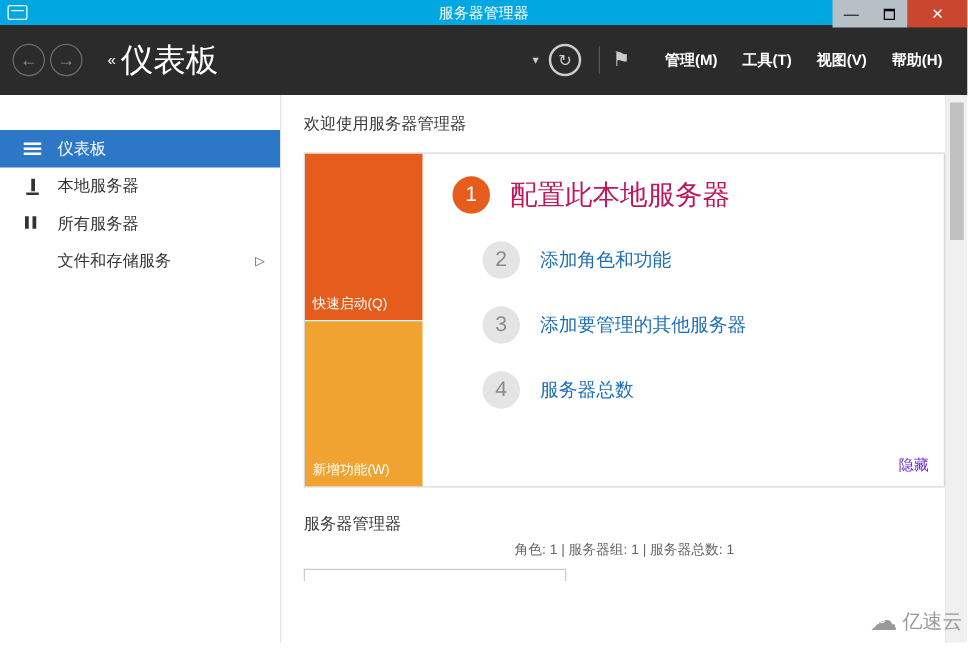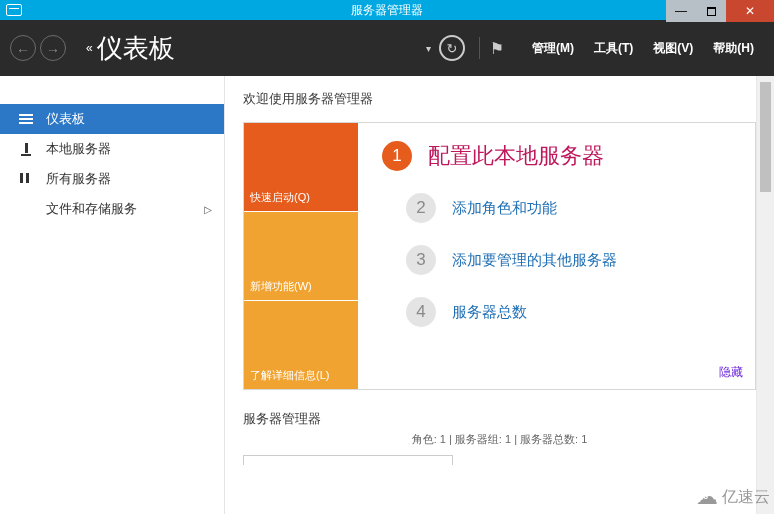--- a/index.html
+++ b/index.html
@@ -42,21 +42,21 @@
 .ico-all { position: relative; }
 .ico-all::before { content: ""; width: 3px; height: 10px; background: #333; position: absolute; left: 2px; top: 2px; }
 .ico-all::after { content: ""; width: 3px; height: 10px; background: #333; position: absolute; left: 8px; top: 2px; }
 .ico-storage { display: grid; grid-template-columns: 6px 6px; grid-template-rows: 6px 6px; gap: 2px; }
 .ico-storage span { background: #333; }
 
 .content { flex: 1; padding: 14px 18px 16px 18px; overflow: hidden; position: relative; }
 .welcome { font-size: 13px; color: #3a3a3a; margin-bottom: 14px; }
 
 .card { border: 1px solid #d8d8d8; display: flex; height: 268px; margin-bottom: 20px; }
-.leftcol { width: 114px; display: flex; flex-direction: column; }
+.leftcol { width: 94px; display: flex; flex-direction: column; }
 .lbox { flex: 1; color: #fff; font-size: 11px; display: flex; align-items: flex-end; padding: 6px 6px; }
 .lbox.b1 { background: #e65c1d; }
 .lbox.b2 { background: #f0a330; border-top: 1px solid #fff; }
 .lbox.b3 { background: #f0a330; border-top: 1px solid #fff; }
 .rightcol { flex: 1; padding: 18px 16px 8px 24px; position: relative; }
 .stepline { display: flex; align-items: center; margin-bottom: 22px; }
 .stepnum { width: 30px; height: 30px; border-radius: 50%; display: flex; align-items: center; justify-content: center; font-size: 17px; margin-right: 16px; }
 .stepnum.primary { background: #e65c1d; color: #fff; }
 .stepnum.secondary { background: #e4e4e4; color: #8a8a8a; }
 .steptext.big { font-size: 22px; color: #be185d; }
@@ -139,23 +139,20 @@
     <div class="welcome">欢迎使用服务器管理器</div>
 
     <div class="card">
       <div class="leftcol">
         <div class="lbox b1">
             <span>快速启动(Q)</span>
           </div>
         <div class="lbox b2">
             <span>新增功能(W)</span>
           </div>
-        <div class="lbox b3">
-            <span>了解详细信息(L)</span>
-          </div>
       </div>
       <div class="rightcol">
         <div class="stepline">
           <div class="stepnum primary">1</div>
           <div class="steptext big">配置此本地服务器</div>
         </div>
         <div class="stepline stepindent">
           <div class="stepnum secondary">2</div>
           <div class="steptext reg">添加角色和功能</div>
         </div>

